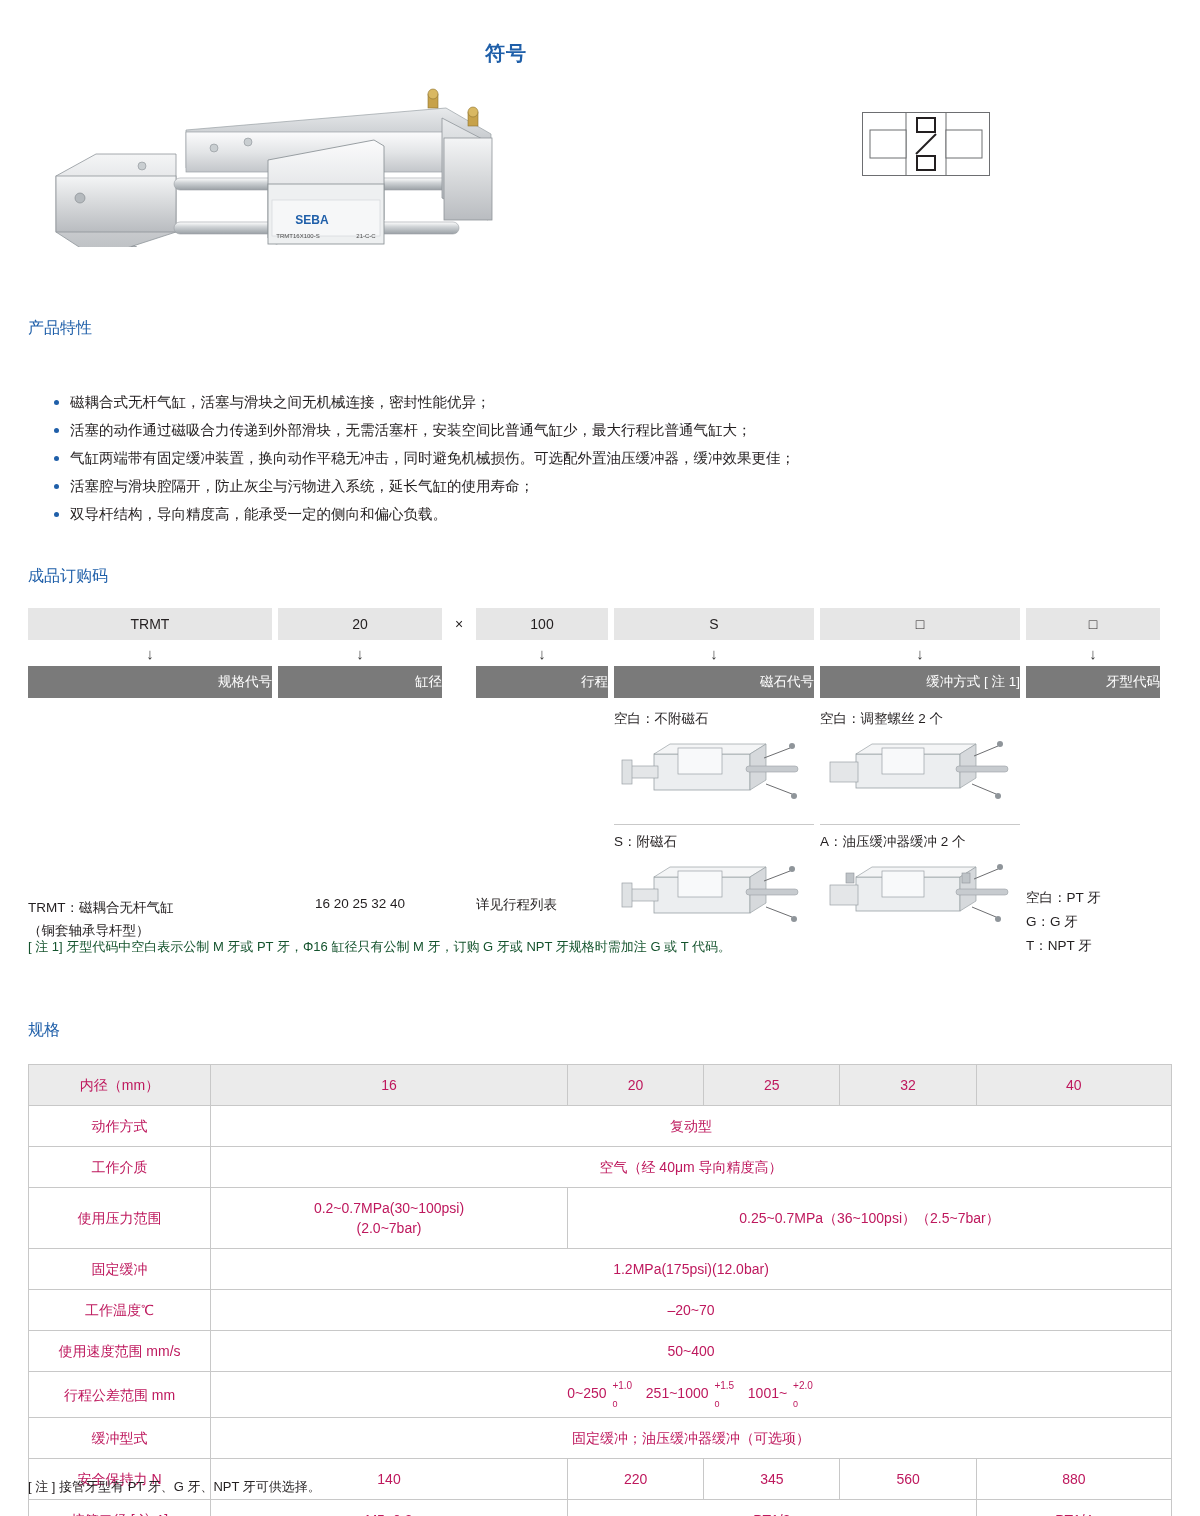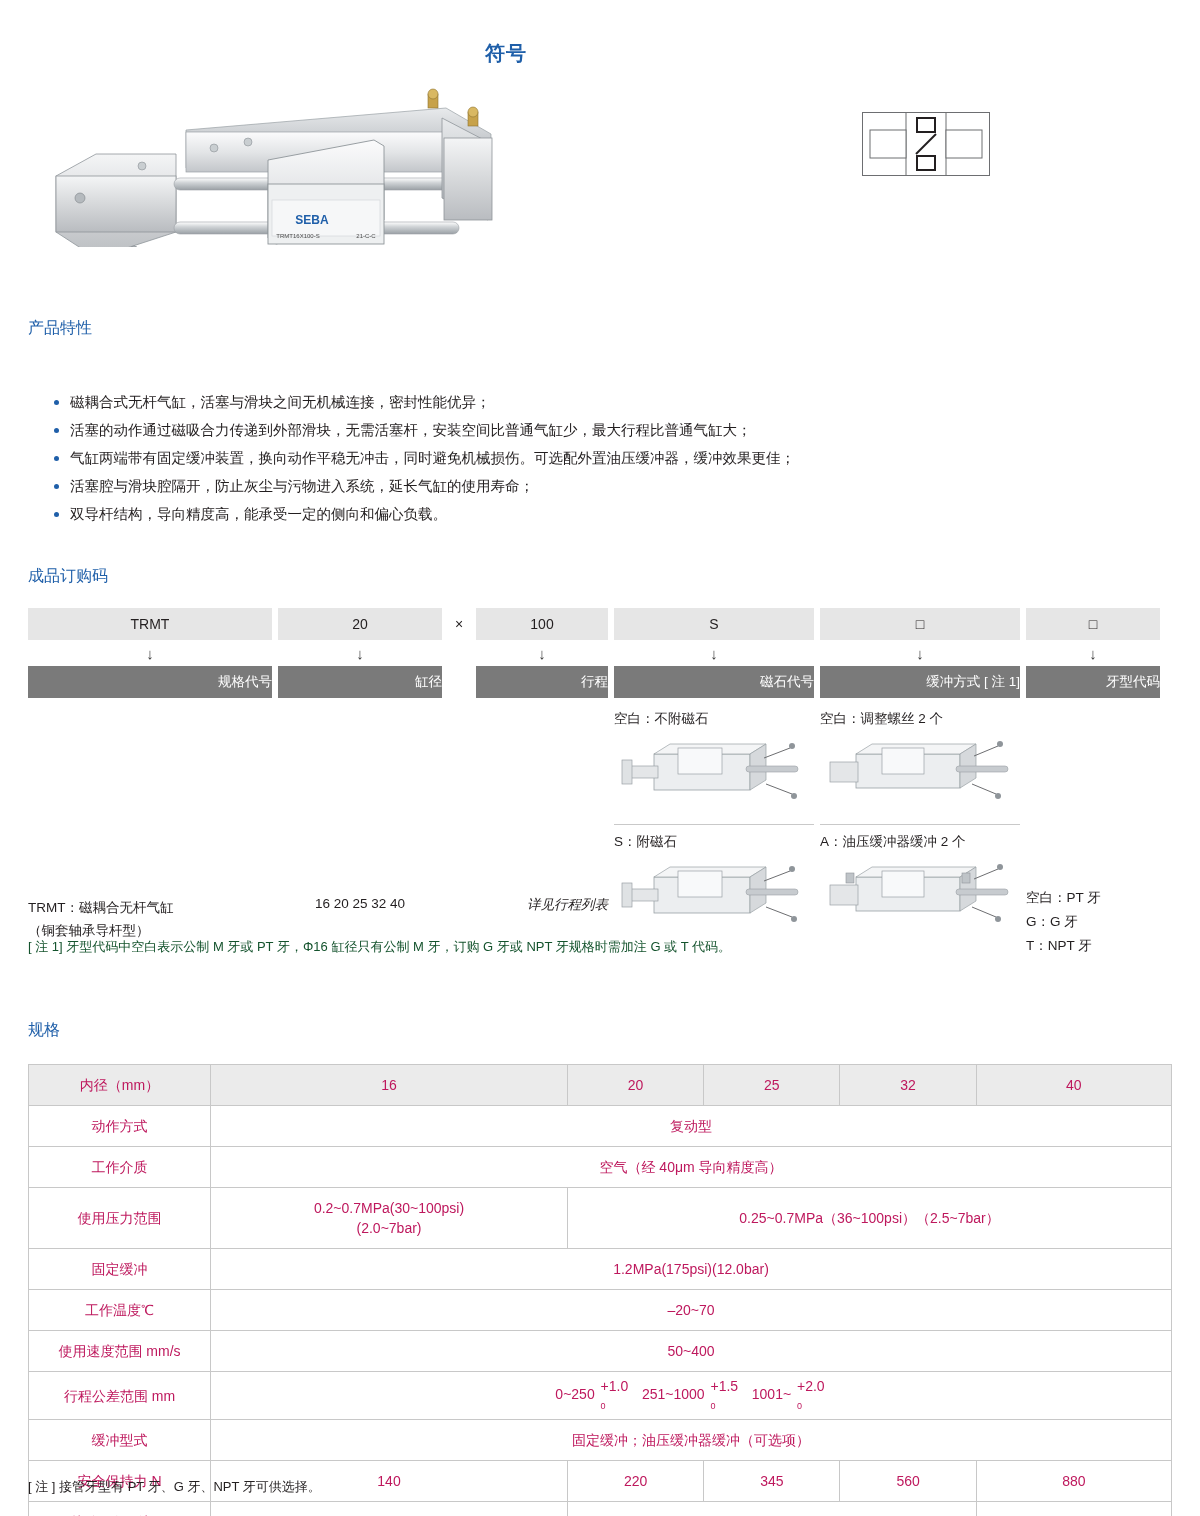--- a/index.html
+++ b/index.html
@@ -74,21 +74,21 @@
   .w1 { width: 244px; }
   .w2 { width: 164px; }
   .w3 { width: 132px; }
   .w4 { width: 200px; }
   .w5 { width: 200px; }
   .w6 { width: 134px; }
   .order-body-row { display: flex; gap: 6px; margin-top: 10px; align-items: flex-start; }
   .cell-pad { padding: 0 4px; }
   .desc-1 { padding-top: 188px; font-size: 13.5px; line-height: 23px; }
   .desc-2 { padding-top: 188px; text-align: center; font-size: 13.5px; }
-  .desc-3 { padding-top: 188px; text-align: right; font-size: 13.5px; font-style: italic; }
+  .desc-3 { padding-top: 188px; text-align: left; font-size: 13.5px; }
 
   .opt-block { font-size: 13.5px; }
   .opt-line { padding: 2px 0 4px; }
   .divider { border-top: 1px solid #c9c9c9; margin: 6px 0 6px; }
   .mini-fig { height: 86px; position: relative; }
 
   .thread-block { padding-top: 178px; font-size: 13.5px; line-height: 24px; }
 
   .note1 {
     position: absolute; left: 28px; top: 938px; font-size: 13px; color: #14532d;
@@ -97,21 +97,21 @@
   
   .spec-wrap { position: absolute; left: 28px; top: 1064px; width: 1144px; }
   table.spec { border-collapse: collapse; width: 100%; font-size: 14px; }
   table.spec td {
     border: 1px solid #c8c8c8; text-align: center; color: #be185d;
     padding: 10px 4px; line-height: 20px;
   }
   table.spec tr.head td { background: #ebebeb; }
   table.spec td.rowhead { width: 182px; background: #fff; }
   table.spec tr.head td.rowhead { background: #ebebeb; }
-  .sup { font-size: 14px; vertical-align: super; }
+  .sup { font-size: 10px; vertical-align: super; }
   .sub { font-size: 9px; vertical-align: sub; }
   .tolerance span.frac { display: inline-block; text-align: left; margin: 0 2px; }
 
   .note2 {
     position: absolute; left: 28px; top: 1478px; font-size: 13px; color: #231f20;
   }
 
   
   svg { display: block; }
 </style>

